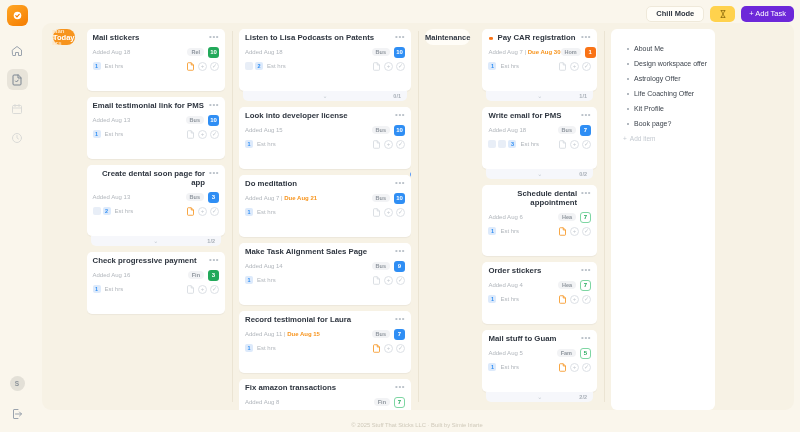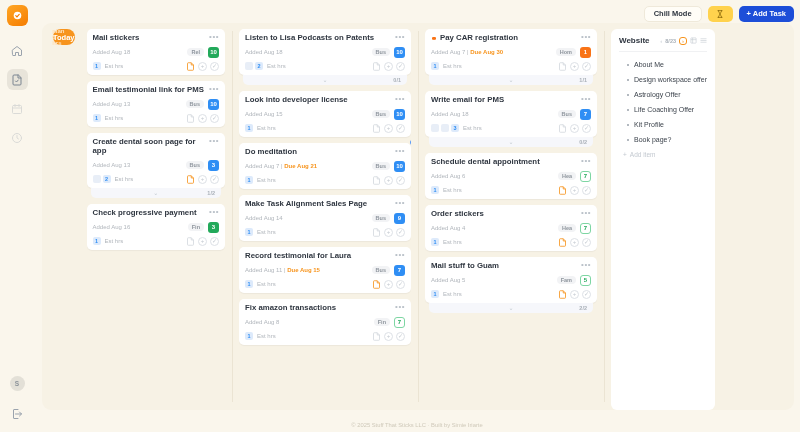--- a/index.html
+++ b/index.html
@@ -65,22 +65,22 @@
     height: 16px; padding: 0 9px; font-size: 7.5px; font-weight: bold;
     color: #2f3640; display: flex; align-items: center; cursor: pointer;
   }
   .btn-hour {
     background: #ffd24d; border: none; border-radius: 5px;
     height: 16px; width: 25px; display: flex; align-items: center;
     justify-content: center; cursor: pointer;
   }
   .btn-hour svg { width: 8px; height: 8px; }
   .btn-add {
-    background: #1d4ed8; border: none; border-radius: 5px;
-    height: 16px; padding: 0 8px; font-size: 7.5px; font-weight: bold;
+    background: #6d28d9; border: none; border-radius: 5px;
+    height: 16px; padding: 0 8px; font-size: 7.5px; font-weight: normal;
     color: #fff; display: flex; align-items: center; cursor: pointer;
     white-space: nowrap;
   }
 
   
   .board {
     position: absolute; left: 8px; top: 23px; right: 6px; bottom: 22px;
     background: #f7f2e5; border-radius: 9px;
     display: flex; padding: 6px 4px 0 4px;
   }
@@ -100,23 +100,24 @@
   }
   .col-head.today { background: #f7941d; color: #fff; }
   .col-head .plan {
     position: absolute; right: 10px; font-size: 6px; font-weight: bold;
     color: #ffe2bb;
   }
   .col-body { flex: 1; overflow: hidden; }
 
   
   .card {
-    background: #fff; border-radius: 5px; padding: 5px 6px 4px 6px;
+    background: #fff; border-radius: 5px; padding: 5px 6px 20px 6px;
     margin-bottom: 6px; position: relative;
     box-shadow: 0 1px 1px rgba(40,40,40,.05);
+    text-align: right;
   }
   .card.has-stack { margin-bottom: 0; }
   .card-title-row { display: flex; align-items: flex-start; justify-content: space-between; gap: 4px; }
   .card-title {
     font-size: 7.8px; font-weight: bold; color: #2f3640;
     line-height: 1.15; display: flex; align-items: center; gap: 3px;
   }
   .card-title .tiny-ico { width: 6px; height: 6px; flex: 0 0 6px; }
   .dots { color: #b9c0c8; font-size: 8px; letter-spacing: .5px; line-height: 6px; cursor: pointer; flex: 0 0 auto; }
   .card-meta { display: flex; align-items: center; justify-content: space-between; margin-top: 4px; }
@@ -574,20 +575,23 @@
                 <span class="fcirc">+</span>
                 <span class="fcirc">✓</span>
               </div>
             </div>
           </div>
 
         </div>
       </div>
 
       <div class="col">
+        <div class="col-head">
+          <span>Maintenance</span>
+        </div>
         <div class="col-body">
 
           <div class="card has-stack">
             <div class="card-title-row">
               <div class="card-title">
                 <svg class="tiny-ico" viewBox="0 0 24 24" fill="#f97316">
                     <path d="M4 16a2 2 0 0 0 2 2h1a2 2 0 0 0 4 0h2a2 2 0 0 0 4 0h1a2 2 0 0 0 2-2v-3l-2-5H6L4 13z"></path>
                   </svg>
                 <span>Pay CAR registration</span>
               </div>
@@ -754,39 +758,20 @@
           <div class="stack-bar">
             <span class="chev">⌄</span>
             <span class="cnt">2/2</span>
           </div>
 
         </div>
       </div>
 
       <div class="col">
         <div class="list-panel">
-          <div class="list-head">
-            <div class="list-title">Website</div>
-            <div class="list-ctrls">
-              <span class="lc">‹</span>
-              <span class="lc page">8/23</span>
-              <span class="lc next">›</span>
-              <span class="lc">
-                <svg viewBox="0 0 24 24" fill="none" stroke="currentColor" stroke-width="2">
-                    <rect x="3" y="3" width="18" height="18" rx="2"></rect>
-                    <path d="M9 3v18M3 9h18"></path>
-                  </svg>
-              </span>
-              <span class="lc">
-                <svg viewBox="0 0 24 24" fill="none" stroke="currentColor" stroke-width="2" stroke-linecap="round">
-                    <path d="M3 6h18M3 12h18M3 18h18"></path>
-                  </svg>
-              </span>
-            </div>
-          </div>
           <div class="list-items">
             <div class="li">
                 <span class="bul"></span>
                 <span>About Me</span>
               </div>
             <div class="li">
                 <span class="bul"></span>
                 <span>Design workspace offer</span>
               </div>
             <div class="li">

